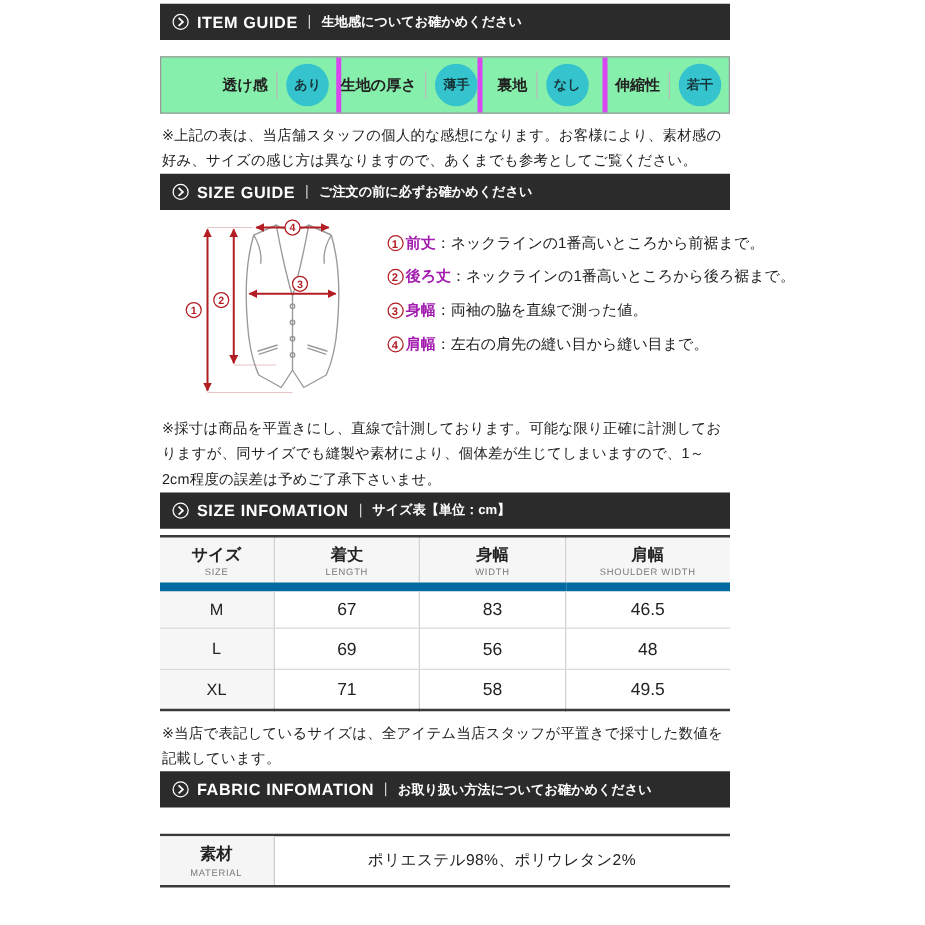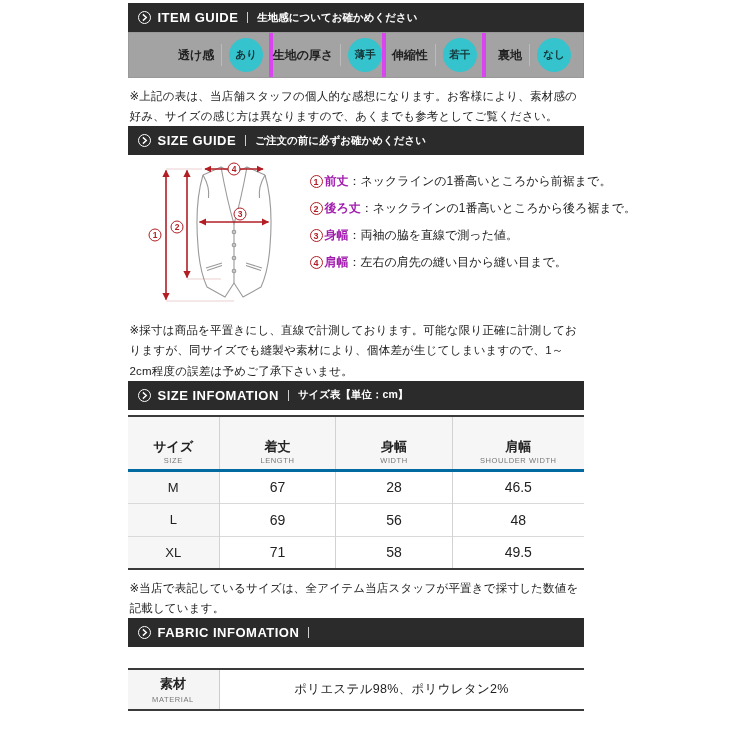--- a/index.html
+++ b/index.html
@@ -18,21 +18,21 @@
   .bar .circ-icon {
     width: 13px; height: 13px; border: 1.5px solid #fff; border-radius: 50%;
     display: flex; align-items: center; justify-content: center;
     margin-right: 7px; flex: none;
   }
   .bar .title { font-weight: bold; font-size: 13px; letter-spacing: .5px; white-space: nowrap; }
   .bar .sep { width: 1px; height: 11px; background: #cfcfcf; margin: 0 9px; flex: none; }
   .bar .sub { font-size: 10.5px; font-weight: bold; white-space: nowrap; }
 
   
-  .attr-table { display: flex; border: 1px solid #999; height: 46px; background: #a3a3a3; padding-left: 44px; }
+  .attr-table { display: flex; border: 1px solid #999; height: 46px; margin-top: 13px; background: #86efac; padding-left: 44px; }
   .attr-cell { flex: 1; display: flex; align-items: center; justify-content: center; gap: 7px; border-left: 4px solid #d946ef; }
   .attr-cell:first-child { border-left: none; }
   .attr-label { font-size: 12px; font-weight: bold; white-space: nowrap; }
   .attr-divider { width: 1px; height: 22px; background: #bbb; }
   .attr-value {
     width: 34px; height: 34px; border-radius: 50%; background: #35c3cd; color: #163538;
     font-size: 10.5px; font-weight: bold; display: flex; align-items: center; justify-content: center; flex: none;
   }
 
   .note { font-size: 11.5px; line-height: 1.75; margin: 8px 2px 0; letter-spacing: .2px; }
@@ -50,21 +50,21 @@
   .term { color: #a21caf; font-weight: bold; }
   .desc { color: #222; }
 
   
   .size-table {
     width: 100%; border-collapse: collapse; margin-top: 5px;
     border-top: 2px solid #3a3a3a; border-bottom: 2px solid #3a3a3a;
   }
   .size-table th, .size-table td { border-left: 1px solid #d2d2d2; text-align: center; }
   .size-table th:first-child, .size-table td:first-child { border-left: none; }
-  .size-table th { background: #f6f6f6; padding: 21px 0 4px; border-bottom: 3px solid #0369a1; text-align: center; }
+  .size-table th { background: #f6f6f6; padding: 5px 0 4px; border-bottom: 7px solid #0369a1; text-align: center; }
   .size-table th .jp { display: block; font-size: 13px; font-weight: bold; }
   .size-table th .en { display: block; font-size: 7.5px; color: #777; letter-spacing: .6px; margin-top: 0; font-weight: normal; }
   .size-table td { height: 33px; font-size: 14px; border-top: 1px solid #d9d9d9; }
   .size-table td.size-col { background: #f6f6f6; font-size: 13px; }
   .col-size { width: 92px; } .col-len { width: 116px; } .col-wid { width: 117px; }
 
   
   .fab-row {
     display: flex; border-top: 2px solid #3a3a3a; border-bottom: 2px solid #3a3a3a;
     margin-top: 21px; min-height: 38px;
@@ -101,28 +101,28 @@
         <span class="attr-label">透け感</span>
         <span class="attr-divider"></span>
         <span class="attr-value">あり</span>
       </div>
       <div class="attr-cell">
         <span class="attr-label">生地の厚さ</span>
         <span class="attr-divider"></span>
         <span class="attr-value">薄手</span>
       </div>
       <div class="attr-cell">
+        <span class="attr-label">裏地</span>
+        <span class="attr-divider"></span>
+        <span class="attr-value">なし</span>
+      </div>
+      <div class="attr-cell">
         <span class="attr-label">伸縮性</span>
         <span class="attr-divider"></span>
         <span class="attr-value">若干</span>
-      </div>
-      <div class="attr-cell">
-        <span class="attr-label">裏地</span>
-        <span class="attr-divider"></span>
-        <span class="attr-value">なし</span>
       </div>
     </div>
 
     <p class="note">※上記の表は、当店舗スタッフの個人的な感想になります。お客様により、素材感の好み、サイズの感じ方は異なりますので、あくまでも参考としてご覧ください。</p>
 
     <div class="bar mt12">
       <span class="circ-icon">
         <svg width="9" height="9" viewBox="0 0 10 10">
             <polyline points="3.2,1.5 7,5 3.2,8.5" fill="none" stroke="#fff" stroke-width="1.6"></polyline>
           </svg>
@@ -235,21 +235,21 @@
           <th>
             <span class="jp">肩幅</span>
             <span class="en">SHOULDER WIDTH</span>
           </th>
         </tr>
       </thead>
       <tbody>
         <tr>
           <td class="size-col">M</td>
           <td>67</td>
-          <td>28</td>
+          <td>83</td>
           <td>46.5</td>
         </tr>
         <tr>
           <td class="size-col">L</td>
           <td>69</td>
           <td>56</td>
           <td>48</td>
         </tr>
         <tr>
           <td class="size-col">XL</td>
@@ -263,20 +263,21 @@
     <p class="note">※当店で表記しているサイズは、全アイテム当店スタッフが平置きで採寸した数値を記載しています。</p>
 
     <div class="bar mt12">
       <span class="circ-icon">
         <svg width="9" height="9" viewBox="0 0 10 10">
             <polyline points="3.2,1.5 7,5 3.2,8.5" fill="none" stroke="#fff" stroke-width="1.6"></polyline>
           </svg>
       </span>
       <span class="title">FABRIC INFOMATION</span>
       <span class="sep"></span>
+      <span class="sub">お取り扱い方法についてお確かめください</span>
     </div>
 
     <div class="fab-row">
       <div class="fab-label">
         <span class="jp">素材</span>
         <span class="en">MATERIAL</span>
       </div>
       <div class="fab-value">ポリエステル98%、ポリウレタン2%</div>
     </div>
 

